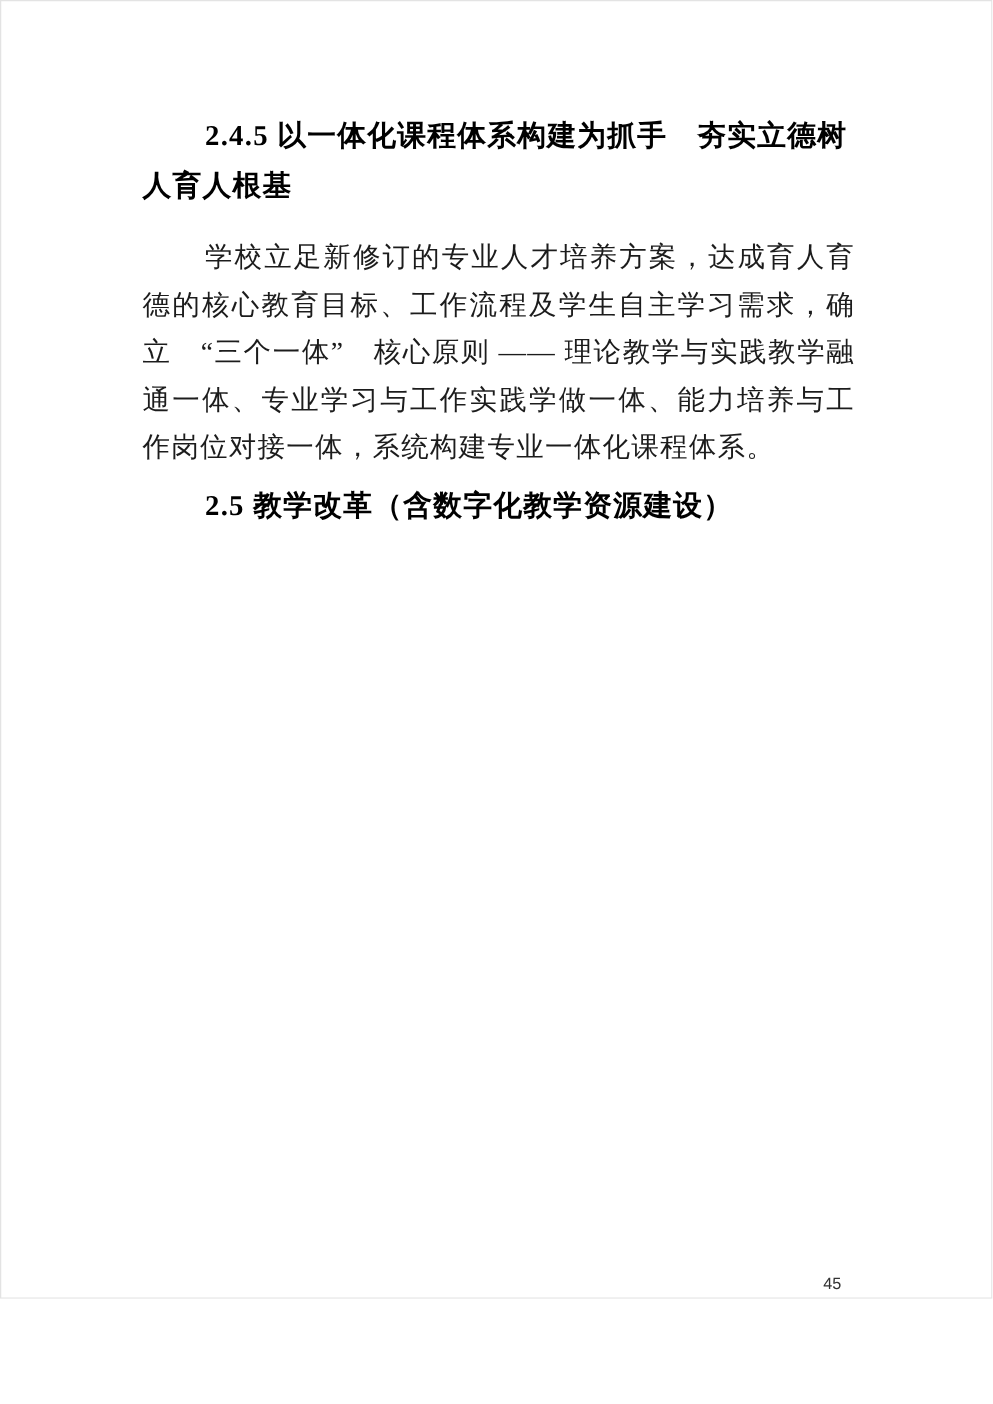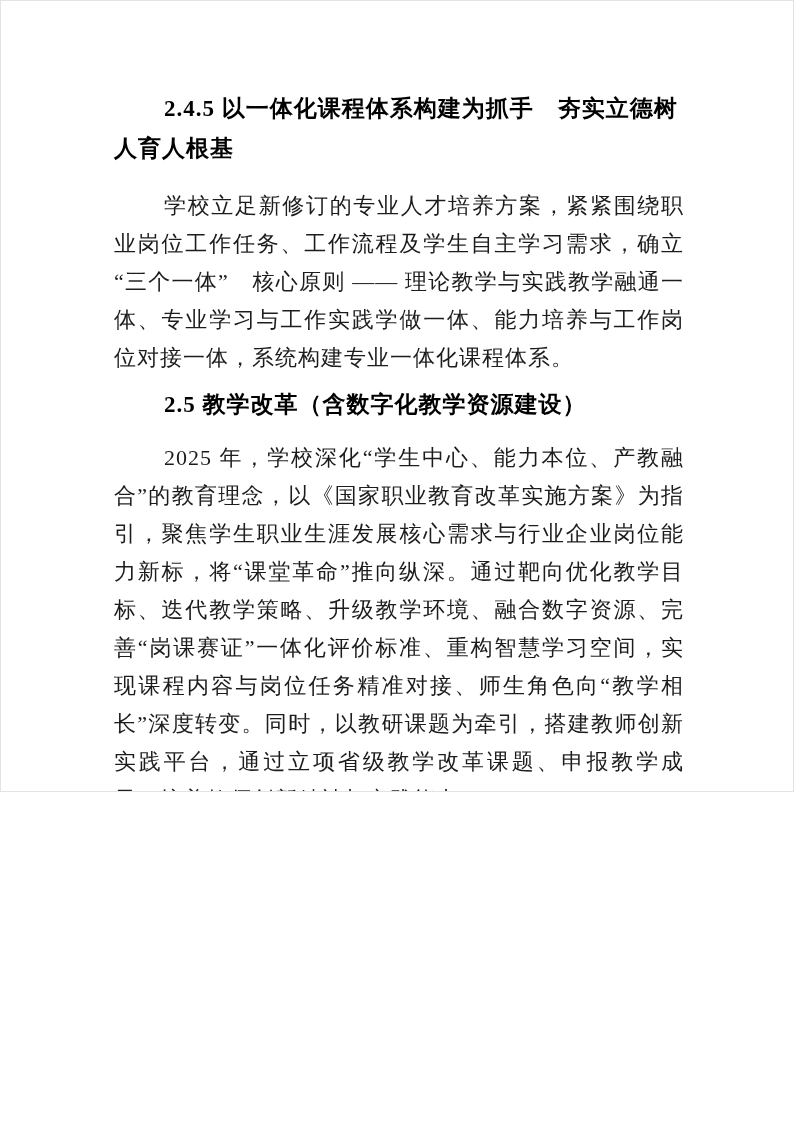--- a/index.html
+++ b/index.html
@@ -3,21 +3,21 @@
 <meta charset="utf-8">
 <style>
   html, body {
     margin: 0;
     padding: 0;
     background: #ffffff;
   }
   .page {
     position: relative;
     width: 794px;
-    height: 792px;
+    height: 1039px;
     background: #ffffff;
     box-sizing: border-box;
     border: 1px solid #e3e3e3;
     overflow: hidden;
     font-family: "Liberation Serif", "DejaVu Serif", serif;
     color: #1c1c1c;
   }
   .content {
     position: absolute;
     left: 113px;
@@ -56,18 +56,17 @@
     color: #333333;
     font-family: "Liberation Sans", "DejaVu Sans", sans-serif;
   }
 </style>
 </head>
 <body>
 
 <div class="page">
   <div class="content">
     <h3 class="heading heading-245">2.4.5 以一体化课程体系构建为抓手　夯实立德树人育人根基</h3>
-    <p class="para">学校立足新修订的专业人才培养方案，紧紧围绕职业岗位工作任务、工作流程及学生自主学习需求，确立　“三个一体”　核心原则 —— 理论教学与实践教学融通一体、专业学习与工作实践学做一体、能力培养与工作岗位对接一体，系统构建专业一体化课程体系。</p>
+    <p class="para">学校立足新修订的专业人才培养方案，达成育人育德的核心教育目标、工作流程及学生自主学习需求，确立　“三个一体”　核心原则 —— 理论教学与实践教学融通一体、专业学习与工作实践学做一体、能力培养与工作岗位对接一体，系统构建专业一体化课程体系。</p>
     <h3 class="heading heading-25">2.5 教学改革（含数字化教学资源建设）</h3>
-    <p class="para">2025 年，学校深化“学生中心、能力本位、产教融合”的教育理念，以《国家职业教育改革实施方案》为指引，聚焦学生职业生涯发展核心需求与行业企业岗位能力新标，将“课堂革命”推向纵深。通过靶向优化教学目标、迭代教学策略、升级教学环境、融合数字资源、完善“岗课赛证”一体化评价标准、重构智慧学习空间，实现课程内容与岗位任务精准对接、师生角色向“教学相长”深度转变。同时，以教研课题为牵引，搭建教师创新实践平台，通过立项省级教学改革课题、申报教学成果，培养教师创新精神与实践能力。</p>
   </div>
   <div class="page-number">45</div>
 </div>
 
 </body></html>

